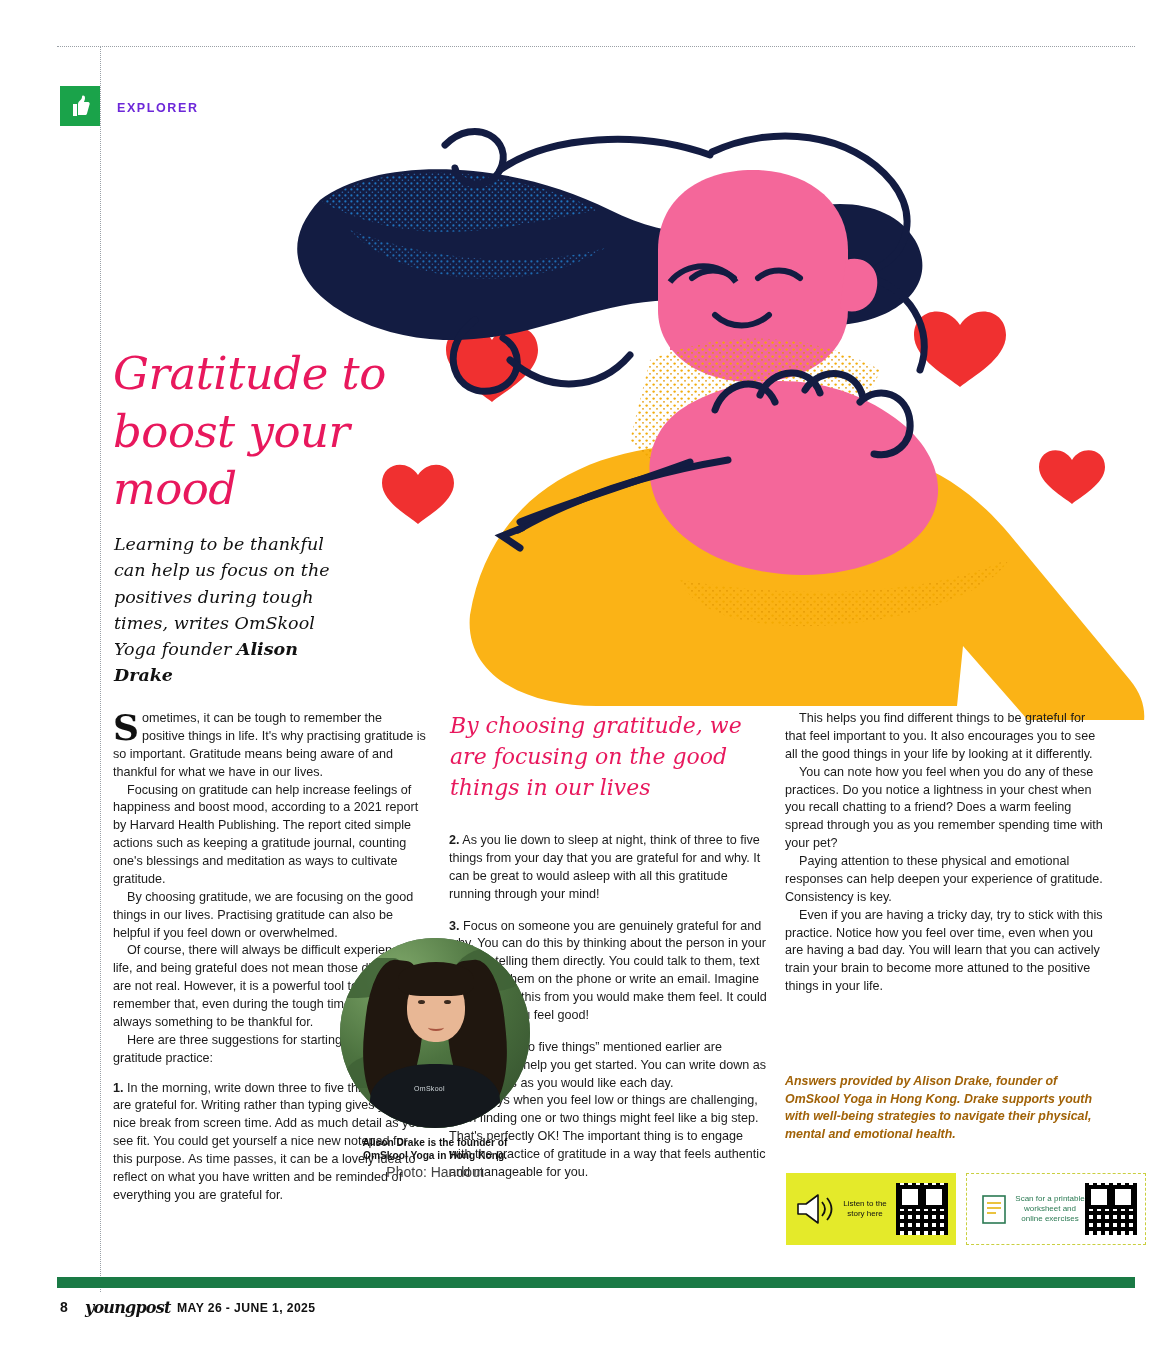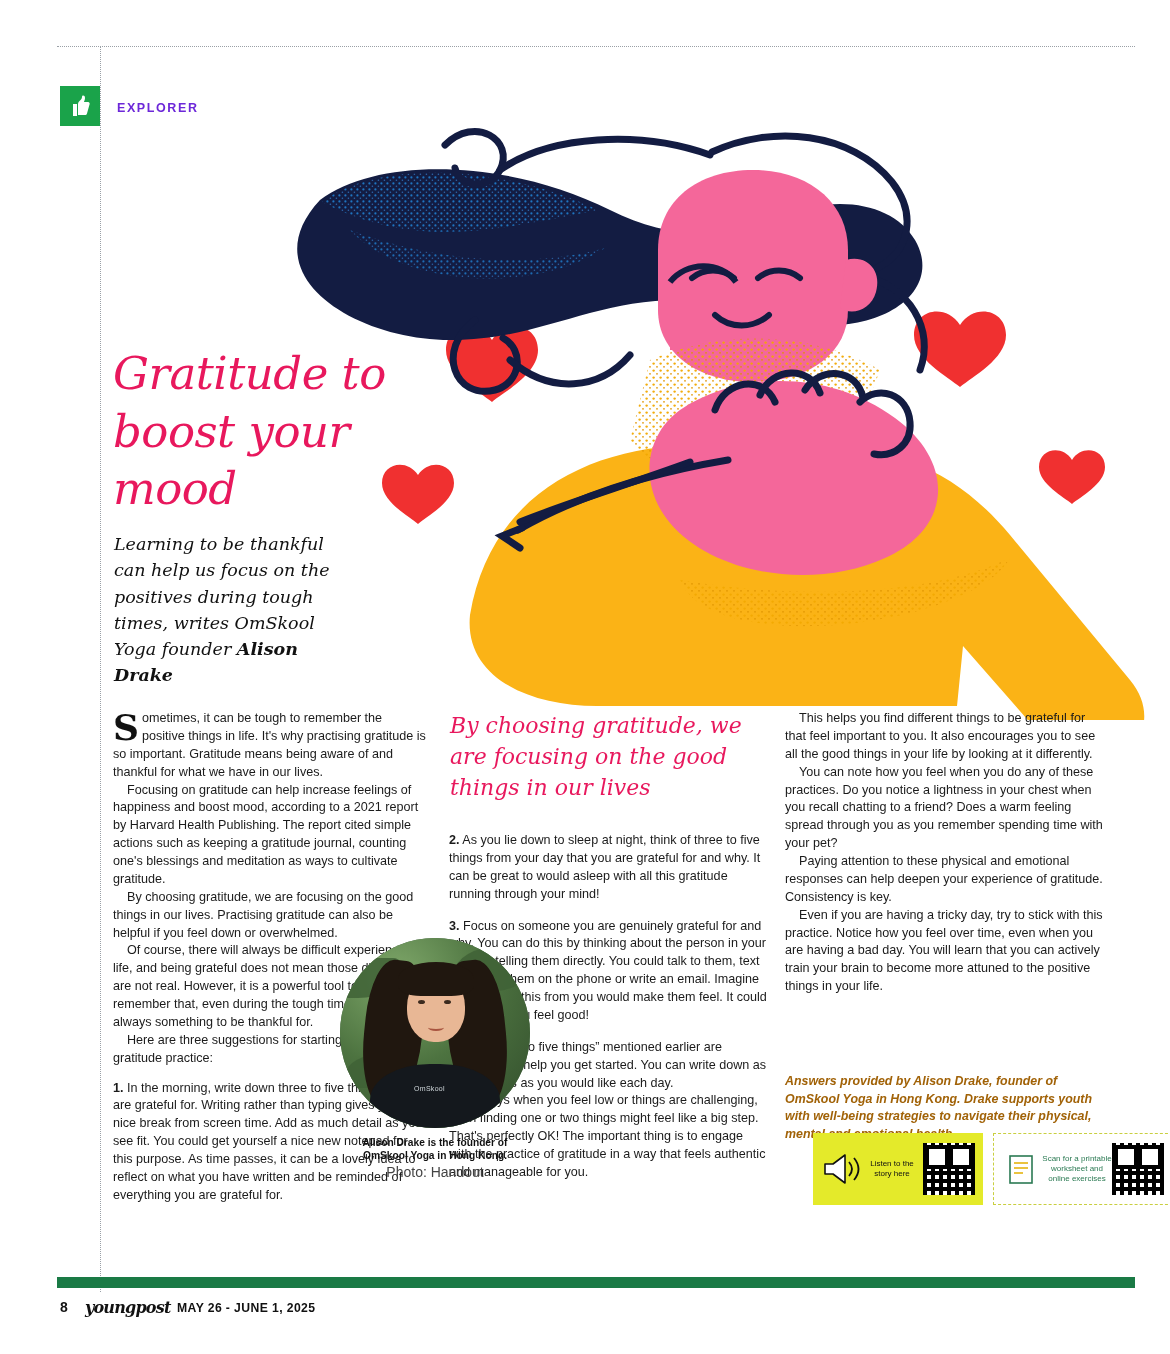--- a/index.html
+++ b/index.html
@@ -238,26 +238,25 @@
     line-height: 1.42;
     font-weight: bold;
     font-style: italic;
     color: #a16207;
   }
 
   
   .qr-row {
     position: absolute;
     left: 786px;
-    top: 1133px;
+    top: 1173px;
     width: 322px;
     height: 72px;
     display: flex;
     gap: 10px;
-    margin-left: 27px;
   }
   .qr-box {
     flex: 1;
     border: 1px dashed #c9cf3f;
     position: relative;
     display: flex;
     align-items: center;
   }
   .qr-box.filled { background: #e4ea2a; border: none; }
   .qr-box .speaker {

